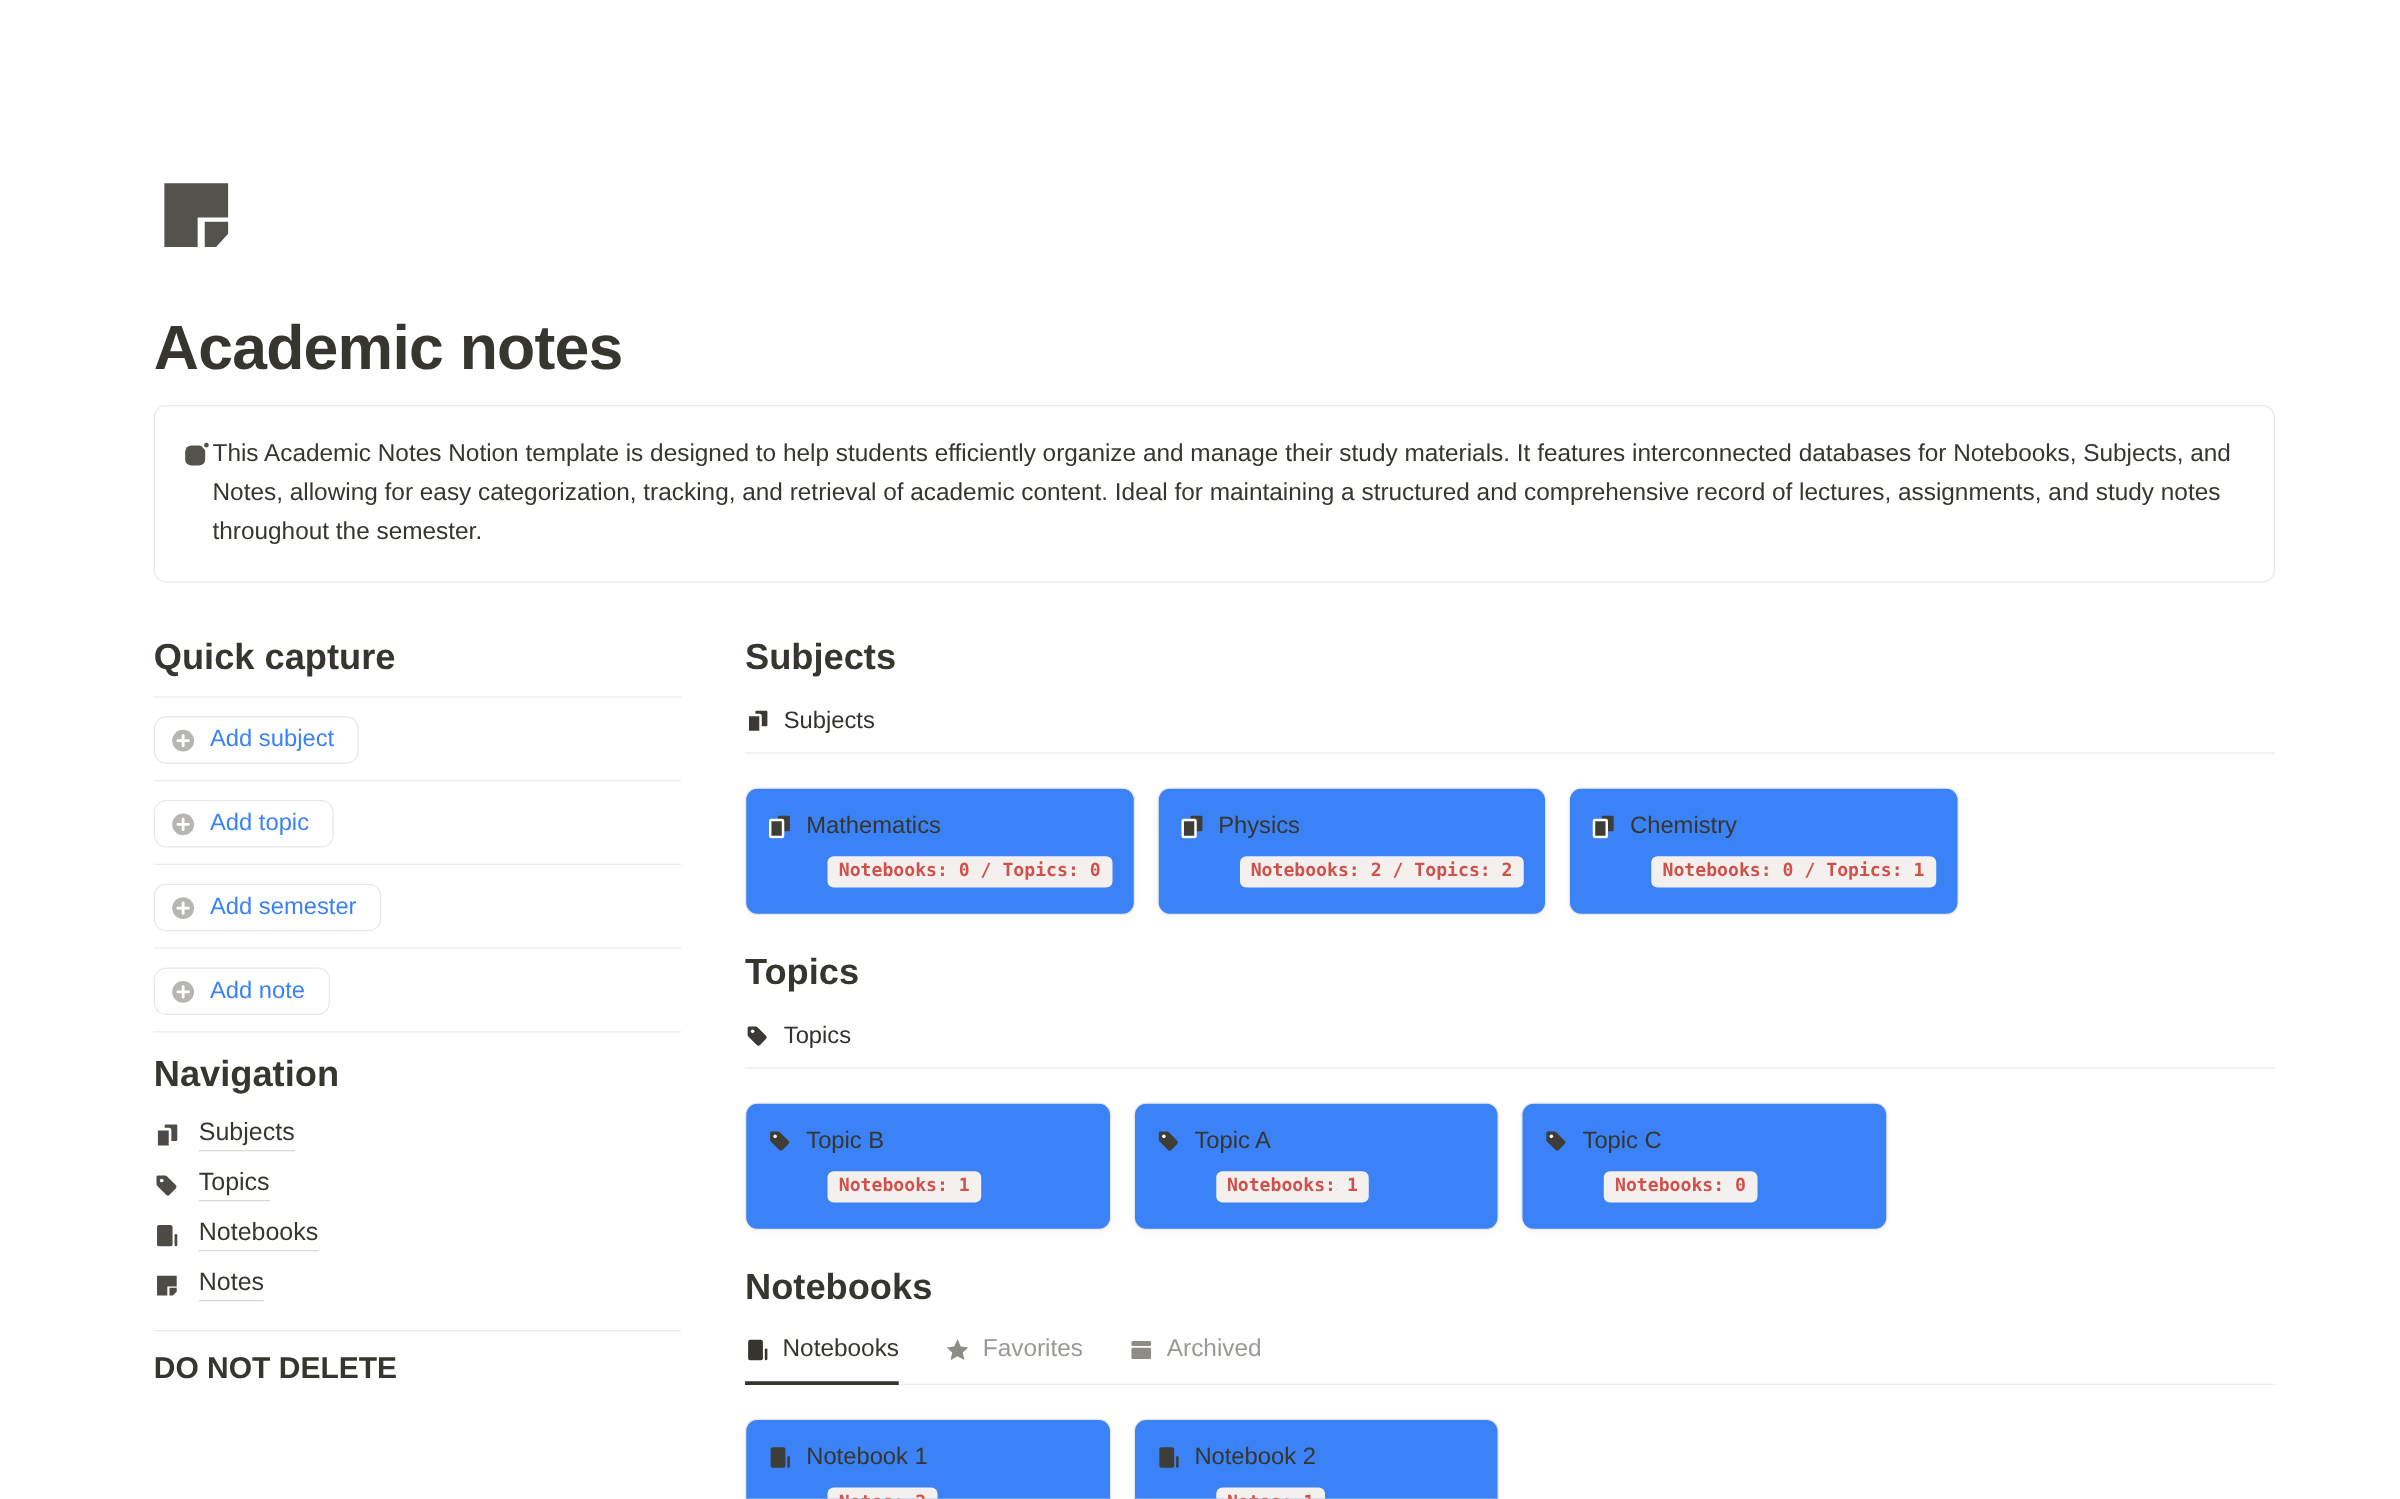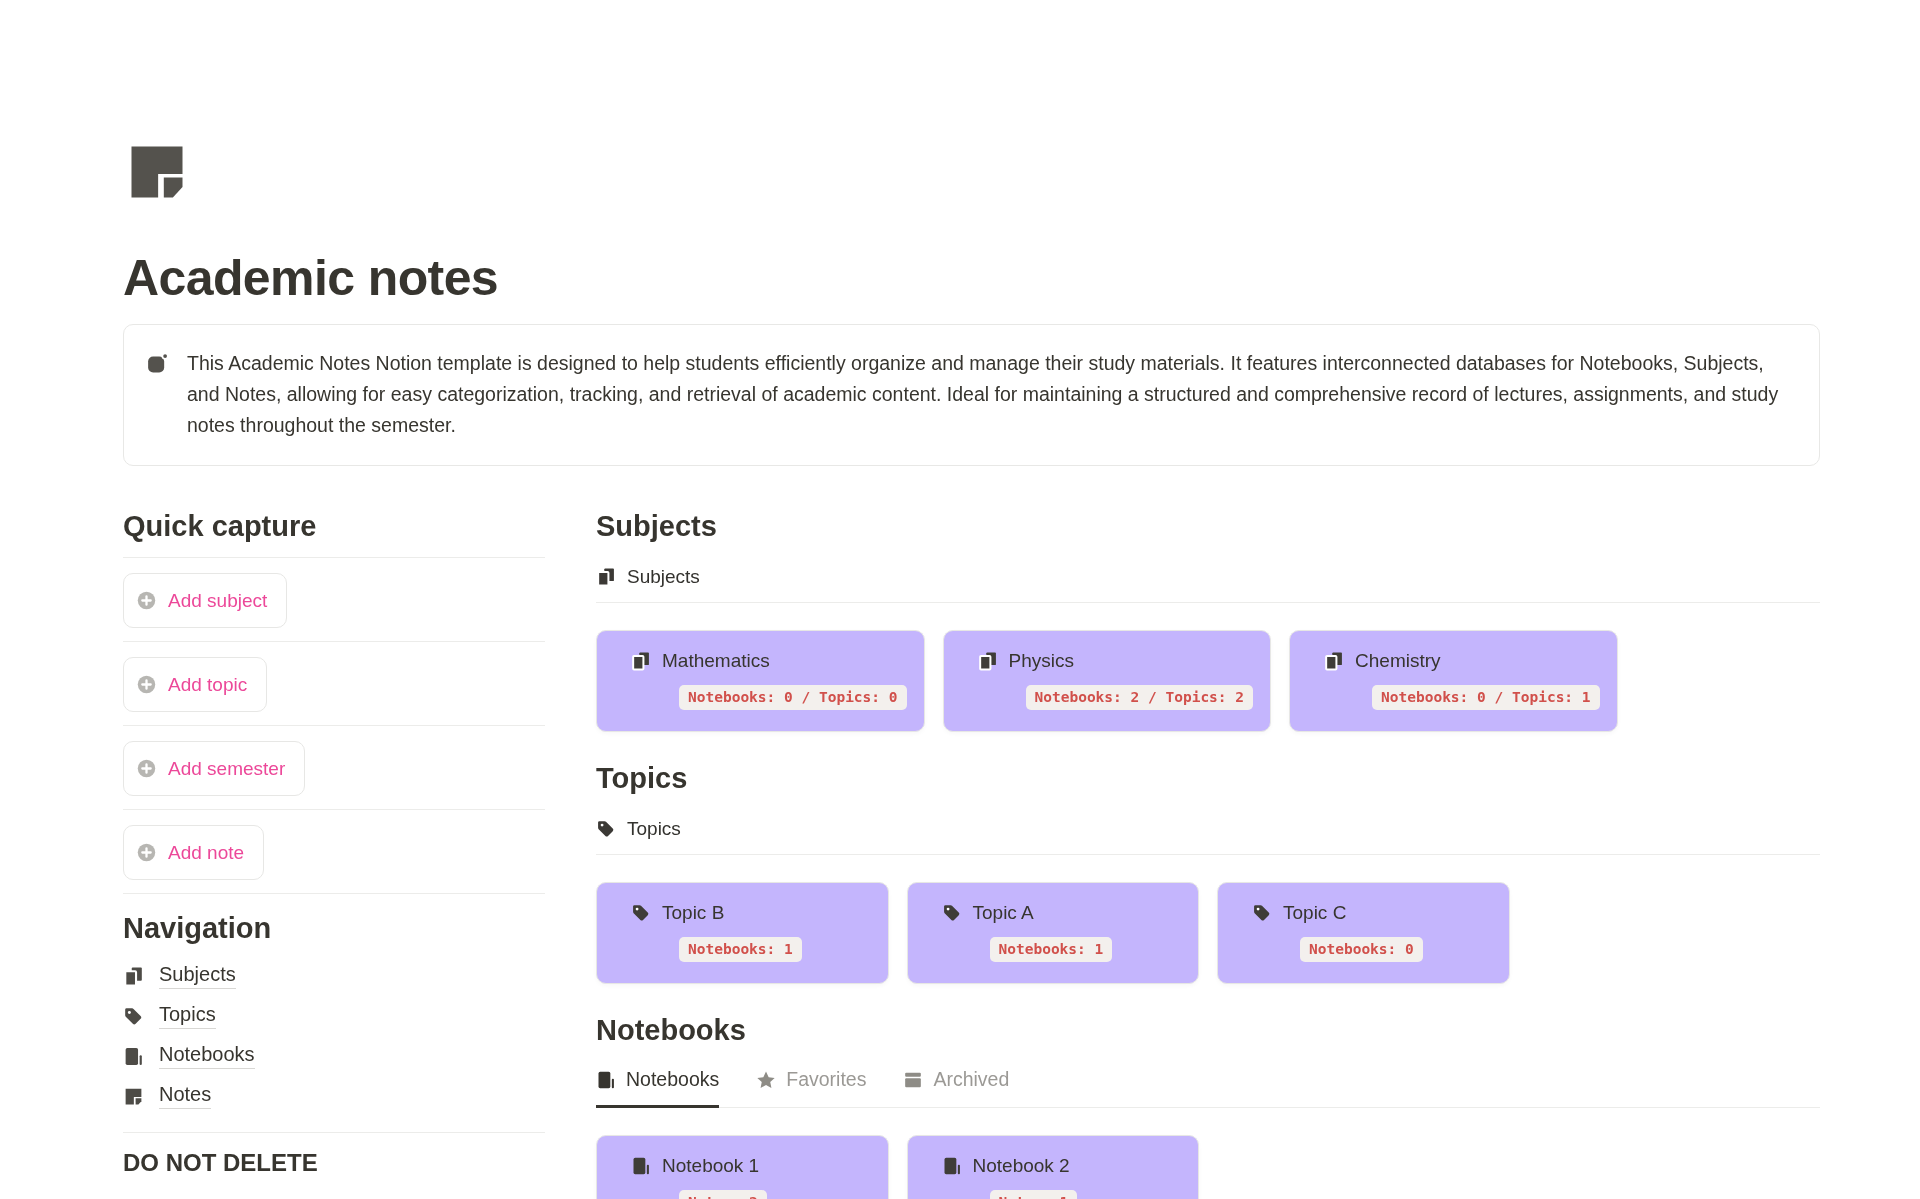--- a/index.html
+++ b/index.html
@@ -18,43 +18,43 @@
   h1.title {
     margin-top:43px; font-size:50px; line-height:58px; font-weight:700;
     letter-spacing:-0.6px; color:#37352f;
   }
 
   
   .callout {
     margin-top:17px; width:1697px;
     border:1px solid #e8e8e6; border-radius:10px; background:#fff;
     padding:23px 28px 24px 21px;
-    display:flex; gap:17px; align-items:flex-start;
+    display:flex; align-items:flex-start;
   }
   .callout-icon { width:25px; height:25px; flex:none; color:#54524d; margin-top:3px; }
   .callout-icon svg { width:25px; height:25px; display:block; }
   .callout-text { font-size:19.5px; line-height:31px; color:#37352f; }
 
   
   .columns { display:flex; gap:51px; margin-top:42px; align-items:flex-start; }
   .col-left { width:422px; flex:none; }
   .col-right { flex:1; min-width:0; }
 
   h2.h2 { font-size:29px; line-height:36px; font-weight:700; color:#37352f; }
   h3.h3 { font-size:24px; line-height:30px; font-weight:700; color:#37352f; }
   .hr { border-top:1px solid #ececea; }
 
   
   .qc-hr { margin-top:13px; }
   .btn-row { padding:15px 0 13px 0; border-bottom:1px solid #ececea; }
   .qc-btn {
     display:inline-flex; align-items:center; gap:11px;
-    height:55px; padding:0 19px 0 12px;
+    height:38px; padding:0 19px 0 12px;
     background:#fff; border:1px solid #e7e7e5; border-radius:10px;
-    font-family:inherit; font-size:19px; color:#ec4899; cursor:pointer;
+    font-family:inherit; font-size:19px; color:#3b82f6; cursor:pointer;
   }
   .plus-icon { width:21px; height:21px; color:#b7b6b2; }
   .plus-icon svg { width:21px; height:21px; display:block; }
 
   
   .nav-heading { margin-top:16px; }
   .nav-list { margin-top:10px; }
   .nav-item { display:flex; align-items:center; gap:15px; padding:7px 0; cursor:pointer; }
   .nav-item .nav-ico { width:21px; height:21px; color:#4d4b46; flex:none; }
   .nav-item .nav-ico svg { width:21px; height:21px; display:block; }
@@ -72,23 +72,23 @@
   }
   .view-label-row .v-ico { width:20px; height:20px; color:#3b3935; }
   .view-label-row .v-ico svg { width:20px; height:20px; display:block; }
   .view-label { font-size:19px; color:#33322e; }
 
   .card-grid {
     margin-top:27px; margin-bottom:28px;
     display:grid; grid-template-columns:repeat(4,1fr); gap:18px;
   }
   .card {
-    background:#c4b5fd; border:1px solid #e7e7e5; border-radius:10px;
+    background:#3b82f6; border:1px solid #e7e7e5; border-radius:10px;
     box-shadow:0 2px 4px rgba(15,15,15,0.03);
-    padding:19px 17px 21px 34px; min-height:97px; cursor:pointer;
+    padding:19px 17px 21px 17px; min-height:97px; cursor:pointer;
   }
   .card-title-row { display:flex; align-items:center; gap:11px; }
   .card-title-row .c-ico { width:20px; height:20px; color:#3f3d38; flex:none; }
   .card-title-row .c-ico svg { width:20px; height:20px; display:block; }
   .card-title { font-size:19px; color:#37352f; }
   .badge {
     display:inline-block; margin-top:13px;
     font-family:"DejaVu Sans Mono","Liberation Mono",monospace;
     font-weight:700; font-size:14.5px; letter-spacing:0;
     color:#d1504b; background:#f3f0ed;

